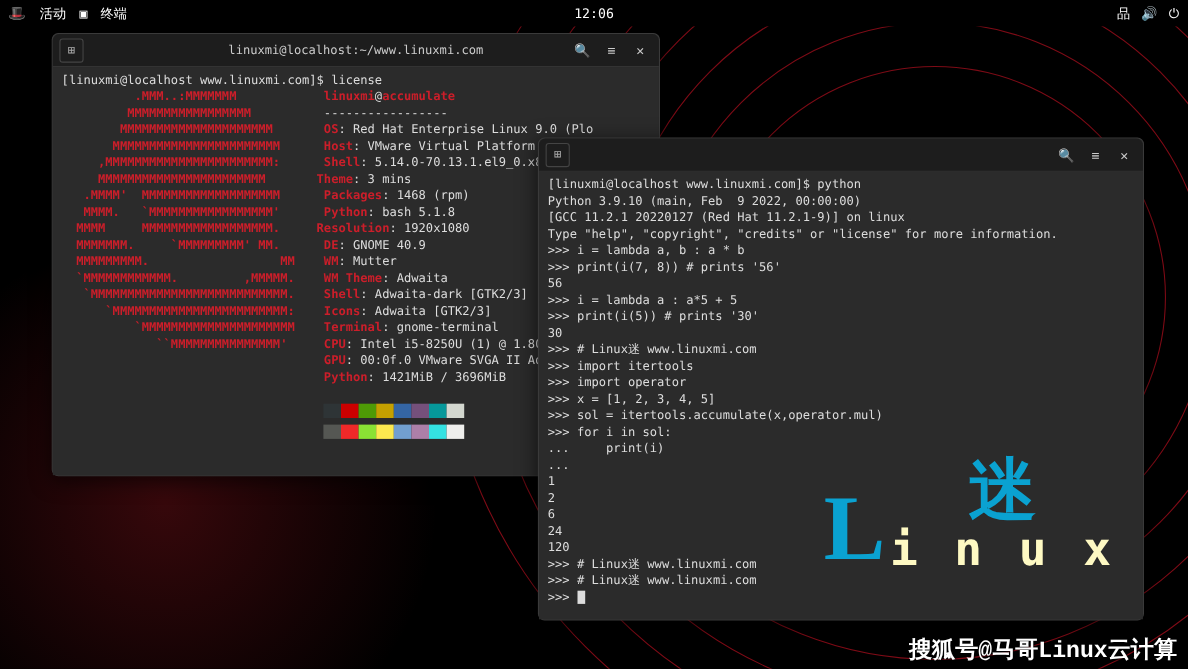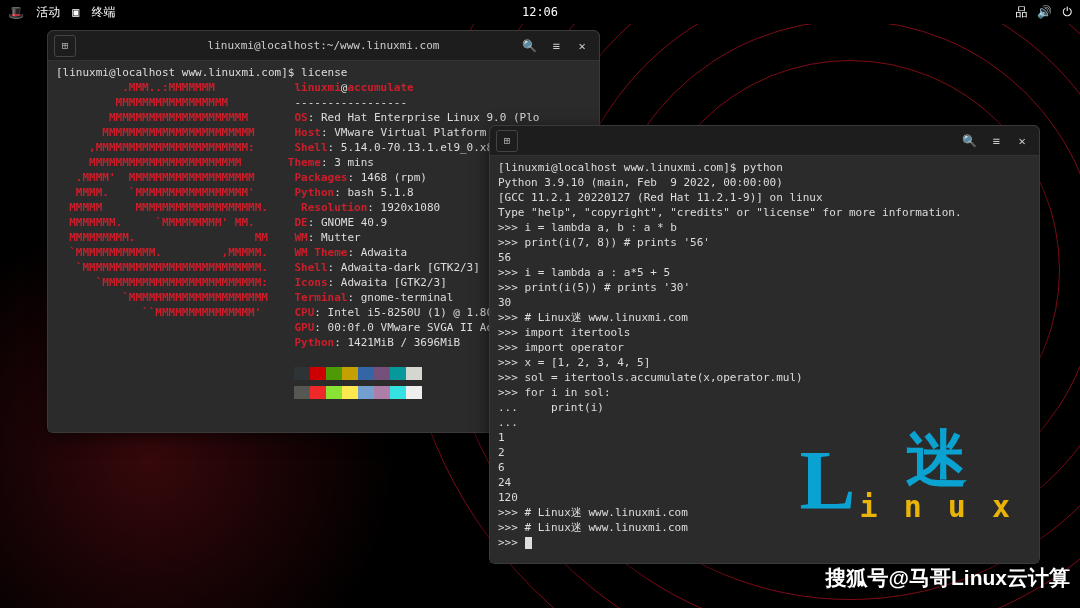--- a/index.html
+++ b/index.html
@@ -78,24 +78,24 @@
     }
     .prompt { color:#ddd;margin-top:48px; }
     .red { color:#cc1e2a; font-weight:bold; }
     .cursor{background:#ddd;color:#2b2b2b;display:inline-block;width:7px;height:12px;vertical-align:middle}
     
     .colorrow { display:inline-flex; height:14px; margin-top:2px;}
     .colorrow span{width:16px;height:13px;display:inline-block}
     
     .linuxmi-logo{position:absolute;right:25px;bottom:40px;text-align:center;pointer-events:none}
     .linuxmi-logo .big{color:#0aa2d1;font-size:84px;font-weight:bold;font-family:serif;line-height:1}
-    .linuxmi-logo .nix{color:#eab308;font-size:30px;font-weight:bold;letter-spacing:4px}
+    .linuxmi-logo .nix{color:#fef9c3;font-size:42px;font-weight:bold;letter-spacing:4px}
     .linuxmi-logo .url{color:#d02030;font-size:18px;font-weight:bold;letter-spacing:1px}
     
-    .watermark{position:absolute;right:10px;bottom:16px;color:#fff;font-size:21px;font-weight:600;text-shadow:1px 1px 2px #000;font-family:Liberation Sans, sans-serif}
+    .watermark{position:absolute;right:10px;bottom:4px;color:#fff;font-size:21px;font-weight:600;text-shadow:1px 1px 2px #000;font-family:Liberation Mono, monospace}
     #w1{left:47px;top:30px;width:553px;height:403px}
     #w2{left:489px;top:125px;width:551px;height:439px}
   </style>
 </head>
 <body>
 
 <div class="bg-glow"></div>
 <div class="bg-arcs">
   <div class="a1"></div>
     <div class="a2"></div>
@@ -133,21 +133,21 @@
   </div>
   <div class="term-body"><span class="prompt">[linuxmi@localhost www.linuxmi.com]$ </span><span>license</span>
 <span id="neo"><span class="red">          .MMM..:MMMMMMM         </span>   <span class="red">linuxmi</span>@<span class="red">accumulate</span>
 <span class="red">         MMMMMMMMMMMMMMMMM       </span>   -----------------
 <span class="red">        MMMMMMMMMMMMMMMMMMMMM    </span>   <span class="red">OS</span>: Red Hat Enterprise Linux 9.0 (Plo
 <span class="red">       MMMMMMMMMMMMMMMMMMMMMMM   </span>   <span class="red">Host</span>: VMware Virtual Platform None
 <span class="red">     ,MMMMMMMMMMMMMMMMMMMMMMM:   </span>   <span class="red">Shell</span>: 5.14.0-70.13.1.el9_0.x86_64
 <span class="red">     MMMMMMMMMMMMMMMMMMMMMMM    </span>   <span class="red">Theme</span>: 3 mins
 <span class="red">   .MMMM'  MMMMMMMMMMMMMMMMMMM   </span>   <span class="red">Packages</span>: 1468 (rpm)
 <span class="red">   MMMM.   `MMMMMMMMMMMMMMMMM'   </span>   <span class="red">Python</span>: bash 5.1.8
-<span class="red">  MMMMM     MMMMMMMMMMMMMMMMMMM.  </span>   <span class="red">Resolution</span>: 1920x1080
+<span class="red">  MMMM     MMMMMMMMMMMMMMMMMM.  </span>   <span class="red">Resolution</span>: 1920x1080
 <span class="red">  MMMMMMM.     `MMMMMMMMM' MM.   </span>   <span class="red">DE</span>: GNOME 40.9
 <span class="red">  MMMMMMMMM.                  MM </span>   <span class="red">WM</span>: Mutter
 <span class="red">  `MMMMMMMMMMMM.         ,MMMMM. </span>   <span class="red">WM Theme</span>: Adwaita
 <span class="red">   `MMMMMMMMMMMMMMMMMMMMMMMMMMM. </span>   <span class="red">Shell</span>: Adwaita-dark [GTK2/3]
 <span class="red">      `MMMMMMMMMMMMMMMMMMMMMMMM: </span>   <span class="red">Icons</span>: Adwaita [GTK2/3]
 <span class="red">          `MMMMMMMMMMMMMMMMMMMMM </span>   <span class="red">Terminal</span>: gnome-terminal
 <span class="red">             ``MMMMMMMMMMMMMMM'  </span>   <span class="red">CPU</span>: Intel i5-8250U (1) @ 1.800GHz
 <span class="red">                                 </span>   <span class="red">GPU</span>: 00:0f.0 VMware SVGA II Adapter
 <span class="red">                                 </span>   <span class="red">Python</span>: 1421MiB / 3696MiB
 <span class="red">                                 </span>   

